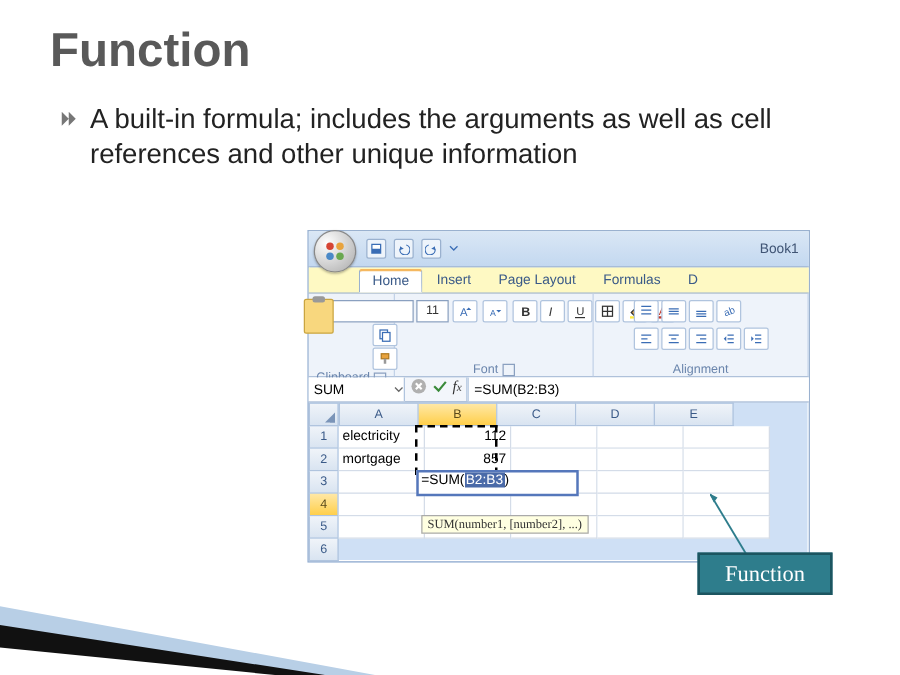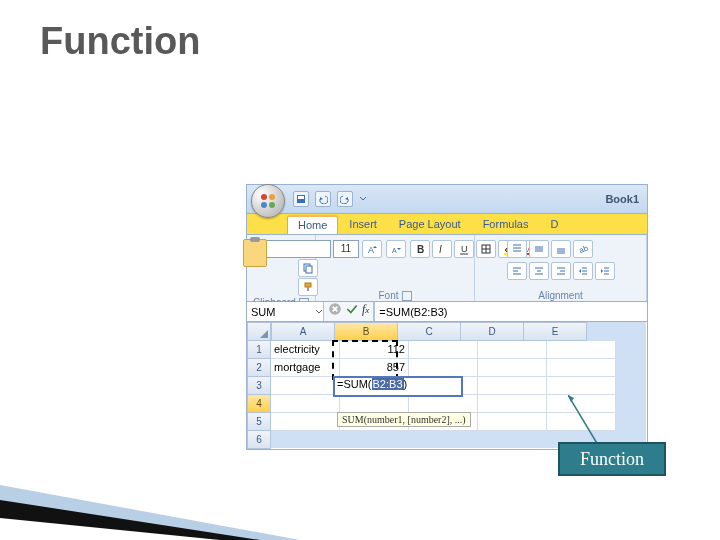--- a/index.html
+++ b/index.html
@@ -60,22 +60,22 @@
     background: radial-gradient(circle at 30% 30%, #fff, #ddd 40%, #aaa);
     border:1px solid #888; margin-left: 4px;
     box-shadow: 0 1px 2px rgba(0,0,0,.3);
     position: relative; top:2px;
     display:flex;align-items:center;justify-content:center;
   }
   .office-btn svg { width:20px;height:20px;}
   .qat { display:flex; align-items:center; margin-left: 8px; gap:6px;}
   .qat-btn { width:14px;height:14px; background:#eef4fb;border:1px solid #9ab1cf;border-radius:2px;display:flex;align-items:center;justify-content:center;}
   .qat-btn svg{width:10px;height:10px;}
-  .book-title { margin-left:auto; margin-right:8px; color:#405575;font-weight:bold; }
-  .tabs { display:flex; height:20px; background:#fde047; border-bottom:1px solid #9ab1cf; padding-left:40px;}
+  .book-title { margin-left:auto; margin-right:8px; color:#405575; }
+  .tabs { display:flex; height:20px; background:#fef9c3; border-bottom:1px solid #9ab1cf; padding-left:40px;}
   .tab {
     padding: 2px 10px 0; color:#3a5a88; border:1px solid transparent; border-bottom:none;
     margin-top:1px;
   }
   .tab.active {
     background:#fff; border-color:#9ab1cf; border-top:2px solid #f5b860;
     border-radius:3px 3px 0 0; color:#3a5a88; font-weight:normal;
   }
   .ribbon { background:#eef3fa; border-bottom:1px solid #9ab1cf; display:flex; height:66px;}
   .group { border-right:1px solid #c2d2e8; padding:2px 4px 0; display:flex; flex-direction:column; align-items:center;}
@@ -140,20 +140,26 @@
   }
 
   
   .wedge{position:absolute;left:0;bottom:0;}
 </style>
 </head>
 <body>
 
 <div class="slide">
   <div class="title">Function</div>
+  <div class="bullet-row">
+    <svg class="bullet-icon" viewBox="0 0 10 10">
+        <path d="M1 1 L1 9 L5 5 Z M5 1 L5 9 L9 5 Z" fill="#777"></path>
+      </svg>
+    <div class="bullet-text">A built-in formula; includes the arguments as well as cell references and other unique information</div>
+  </div>
 </div>
 
 <div class="excel">
   <div class="titlebar">
     <div class="office-btn">
       <svg viewBox="0 0 20 20">
           <circle cx="6" cy="6" r="3" fill="#d64535"></circle>
           <circle cx="14" cy="6" r="3" fill="#e8a33d"></circle>
           <circle cx="6" cy="14" r="3" fill="#4a89c7"></circle>
           <circle cx="14" cy="14" r="3" fill="#6aa84f"></circle>

